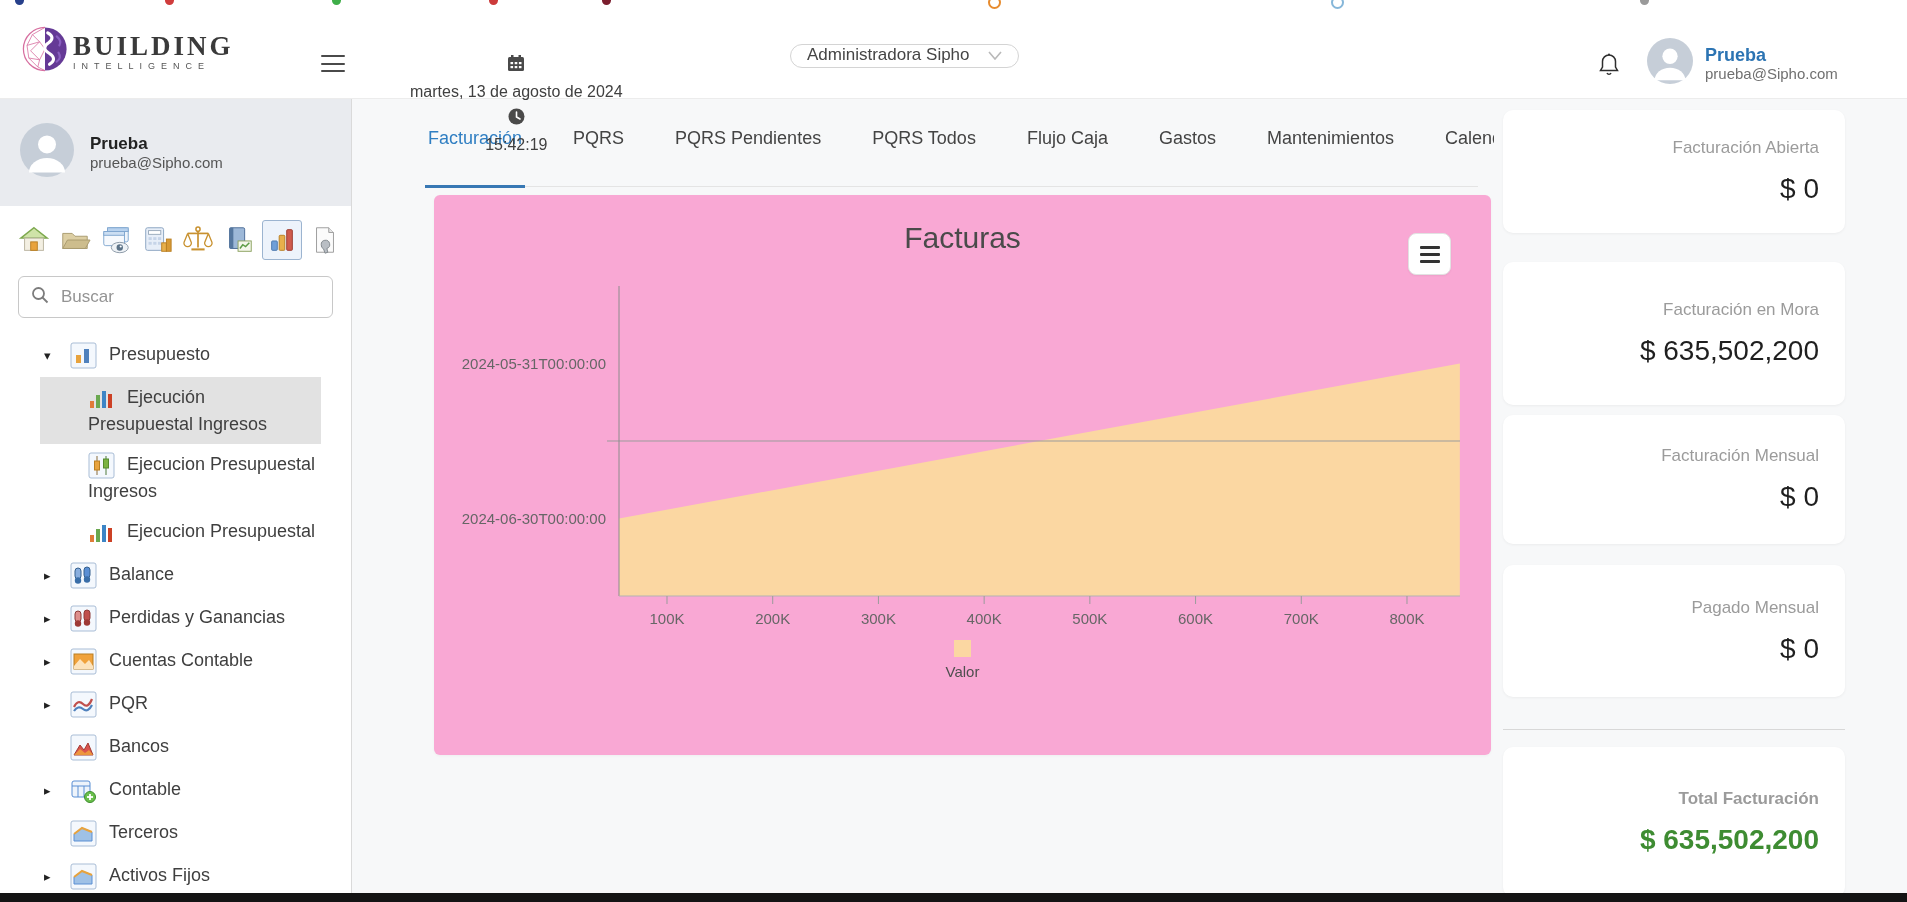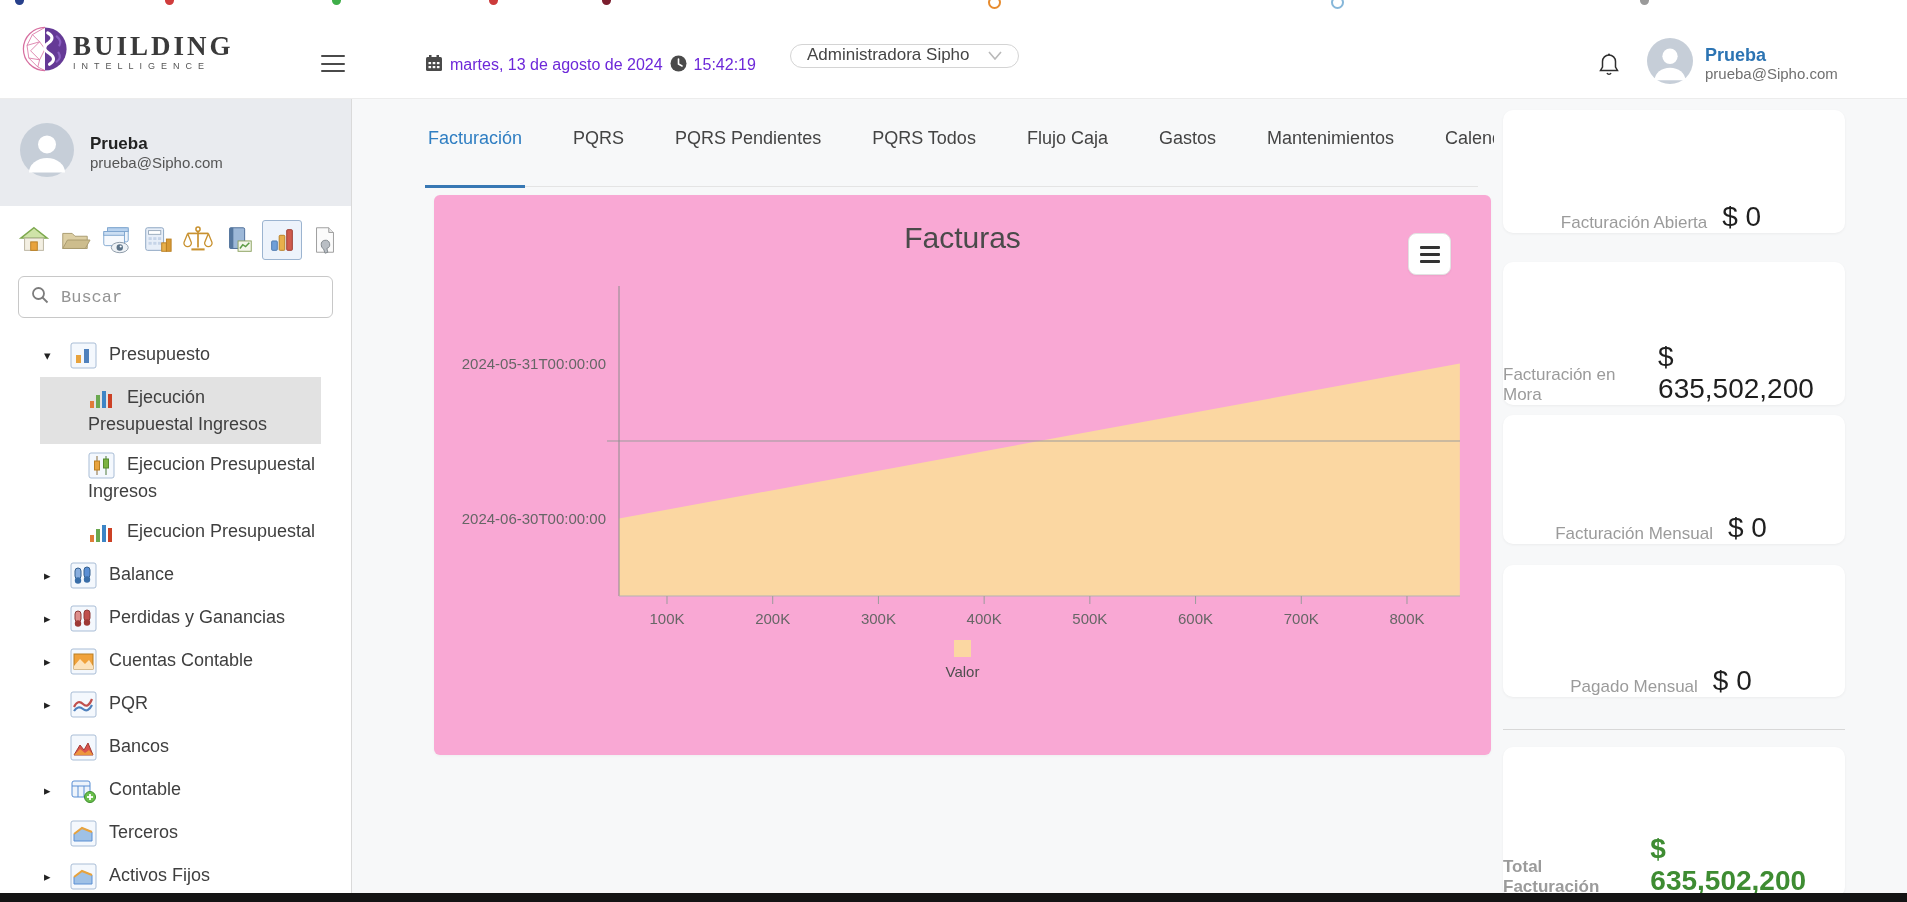--- a/index.html
+++ b/index.html
@@ -11,39 +11,39 @@
   .fav{position:absolute;top:-4px;width:9px;height:9px;border-radius:50%;}
 
   
   .header{position:absolute;left:0;top:10px;width:100%;height:88px;background:#fff;
           border-bottom:1px solid #ececec;z-index:5;}
   .logo{position:absolute;left:18px;top:12px;display:flex;align-items:center;gap:1px;}
   .logo-text .brand{font-family:"Liberation Serif",serif;font-size:27px;letter-spacing:3px;color:#3a3a3a;font-weight:600;line-height:28px;}
   .logo-text .sub{font-size:9px;letter-spacing:6px;color:#555;margin-top:1px;}
   .menu-toggle{position:absolute;left:321px;top:45px;width:24px;height:17px;display:flex;flex-direction:column;justify-content:space-between;cursor:pointer;}
   .menu-toggle span{display:block;height:2px;background:#4a4a4a;border-radius:1px;}
-  .datetime{position:absolute;left:425px;top:44px;display:flex;align-items:center;gap:7px;font-size:16px;color:#6d28d9;}
+  .datetime{position:absolute;left:410px;top:44px;display:flex;align-items:center;gap:7px;font-size:16px;color:#404040;flex-direction:column;}
   .company-select{position:absolute;left:790px;top:34px;width:229px;height:24px;box-sizing:border-box;
       border:1px solid #d4d4d4;border-radius:14px;display:flex;align-items:flex-start;justify-content:space-between;
       padding:0 16px;font-size:17px;color:#454545;background:#fff;cursor:pointer;}
   .bell-btn{position:absolute;left:1597px;top:42px;background:none;border:none;padding:0;cursor:pointer;}
   .header-user{position:absolute;left:1647px;top:28px;display:flex;align-items:center;gap:12px;cursor:pointer;}
   .hu-name{color:#2c74b3;font-weight:bold;font-size:18px;line-height:20px;}
   .hu-email{color:#707070;font-size:15px;}
 
   
   .sidebar{position:absolute;left:0;top:98px;width:352px;height:795px;background:#fff;border-right:1px solid #dadada;box-sizing:border-box;}
   .profile{height:108px;background:#e9ebef;display:flex;align-items:center;gap:16px;padding-left:20px;}
   .profile-name{font-size:17px;font-weight:bold;color:#222;line-height:20px;}
   .profile-email{font-size:15px;color:#555;}
   .toolbar{display:flex;align-items:center;gap:5px;padding:14px 0 8px 16px;}
   .tbicon{width:36px;height:36px;display:flex;align-items:center;justify-content:center;cursor:pointer;box-sizing:border-box;}
   .tbicon.selected{width:40px;height:40px;border:1px solid #9cb4d0;background:#edf3fb;border-radius:3px;}
   .search-box{margin:8px 18px 0;height:42px;border:1px solid #c8c8c8;border-radius:6px;display:flex;align-items:center;gap:10px;padding:0 12px;box-sizing:border-box;}
-  .search-box input{border:none;outline:none;font-size:17px;width:100%;background:transparent;color:#333;font-family:Liberation Mono, monospace;}
+  .search-box input{border:none;outline:none;font-size:17px;width:100%;background:transparent;color:#333;font-family:Liberation Sans, sans-serif;}
   .search-box input::placeholder{color:#949494;}
   .tree{margin-top:16px;font-size:18px;color:#3f3f3f;}
   .tree-row{padding:8px 8px 8px 44px;line-height:24px;cursor:pointer;}
   .tree-row.child{padding-left:88px;}
   .tree-row.selected{margin:0 30px 0 40px;padding:8px 8px 8px 48px;background:#e2e2e2;}
   .tree-row .caret{display:inline-block;width:26px;font-size:13px;color:#222;vertical-align:middle;}
   .tree-row .ticon{display:inline-block;width:27px;height:27px;vertical-align:middle;margin-right:12px;}
   .tree-row .ticon svg{width:27px;height:27px;}
 
   
@@ -57,21 +57,21 @@
       display:flex;flex-direction:column;justify-content:center;align-items:center;gap:4px;cursor:pointer;box-shadow:0 1px 2px rgba(0,0,0,.05);}
   .chart-menu-btn span{width:20px;height:3px;background:#333;border-radius:1px;}
   .chart-plot{position:absolute;left:0;top:80px;width:1057px;height:355px;}
   .chart-legend{position:absolute;left:0;top:445px;width:100%;display:flex;flex-direction:column;align-items:center;gap:6px;cursor:pointer;}
   .legend-swatch{width:17px;height:17px;}
   .legend-label{font-size:15px;color:#4f4f4f;}
 
   
   .right-panel{position:absolute;left:1494px;top:98px;width:413px;height:795px;background:#f7f8f9;}
   .scard{position:absolute;left:9px;width:342px;background:#fff;border-radius:10px;box-shadow:0 1px 3px rgba(0,0,0,.05);
-      display:flex;flex-direction:row;align-items:flex-end;justify-content:center;gap:15px;padding-right:26px;box-sizing:border-box;}
+      display:flex;flex-direction:column;align-items:flex-end;justify-content:center;gap:15px;padding-right:26px;box-sizing:border-box;}
   .card-label{font-size:17px;color:#9b9b9b;}
   .card-value{font-size:28px;color:#1f1f1f;}
   .scard.total .card-value{color:#3e8c32;}
   .panel-divider{position:absolute;left:9px;top:631px;width:342px;height:1px;background:#d8d8d8;}
 
   .bottom-bar{position:absolute;left:0;top:893px;width:100%;height:9px;background:#141414;}
 </style>
 </head>
 <body>
 

